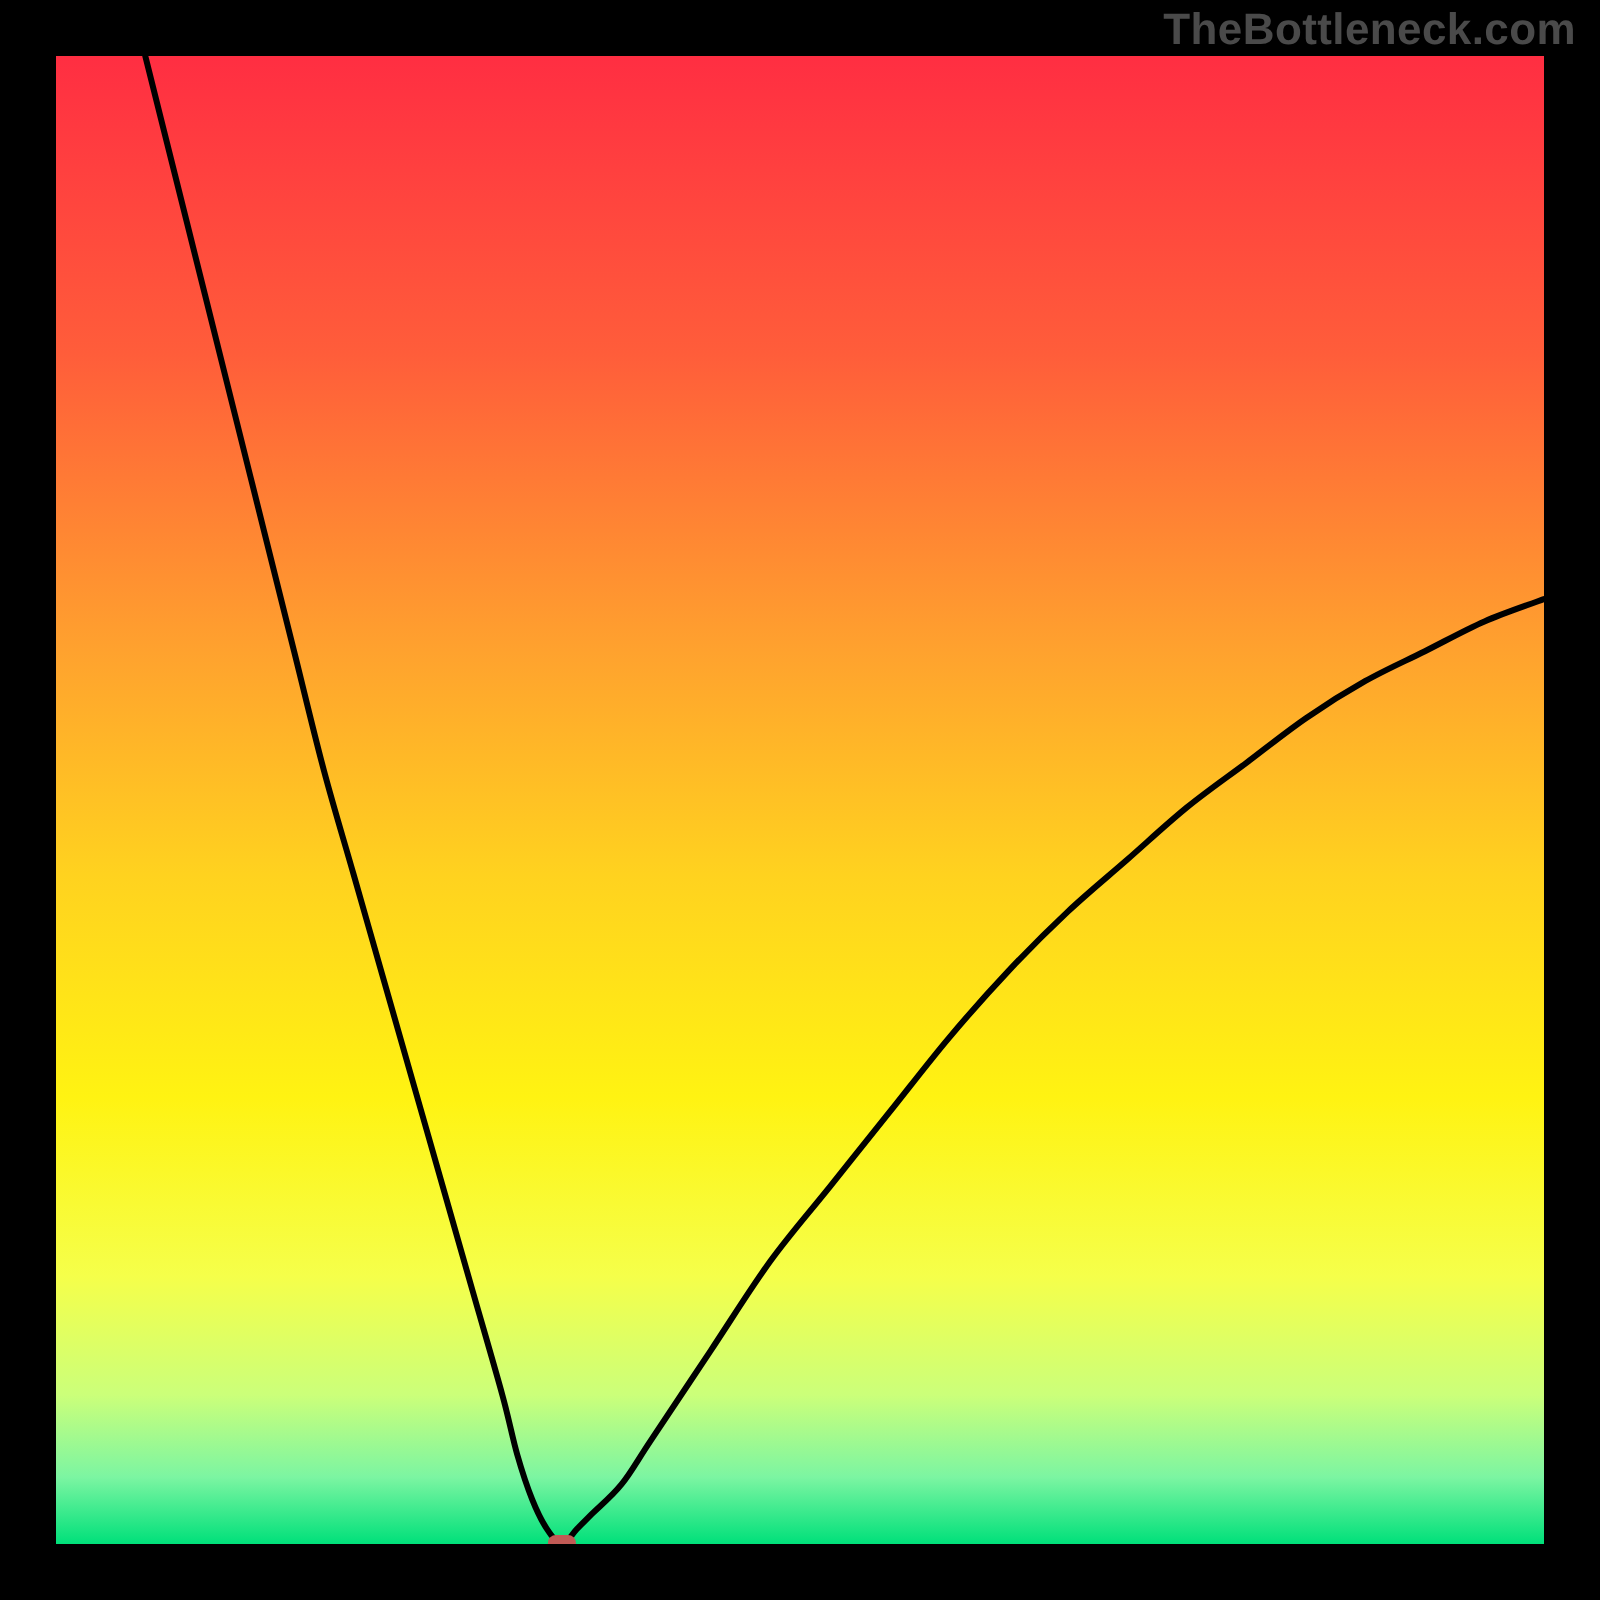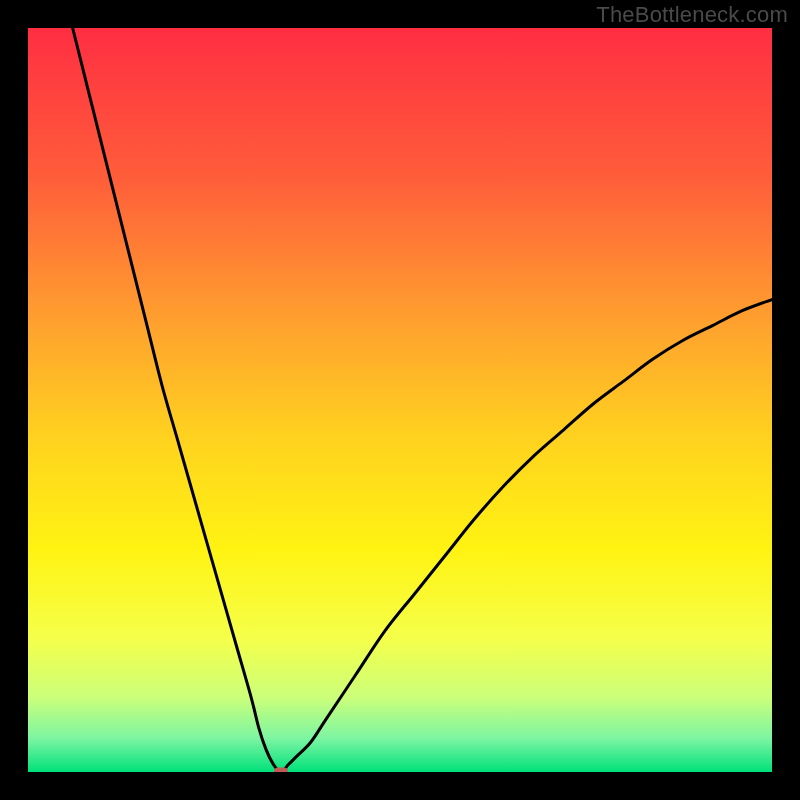--- a/index.html
+++ b/index.html
@@ -16,21 +16,21 @@
     width: 800px;
     height: 800px;
     background: #000;
   }
   .attribution {
     position: absolute;
     top: 2px;
     right: 12px;
     color: #4a4a4a;
     font-size: 22px;
-    font-weight: 400;
+    font-weight: 700;
     letter-spacing: 0.2px;
     z-index: 10;
   }
   svg.plot {
     position: absolute;
     left: 28px;
     top: 28px;
     width: 744px;
     height: 744px;
     display: block;

